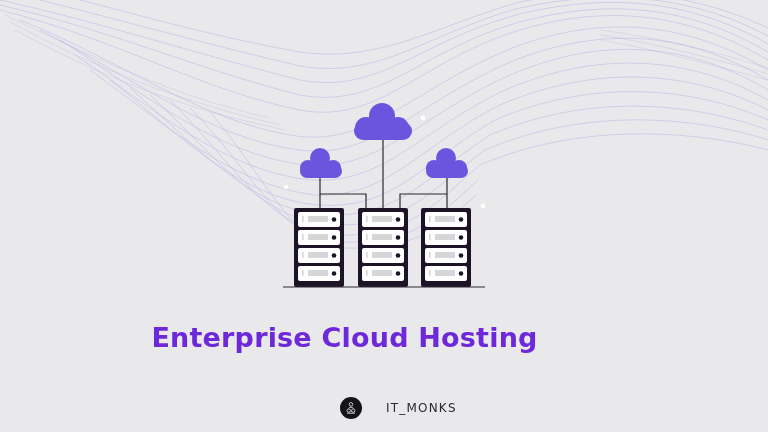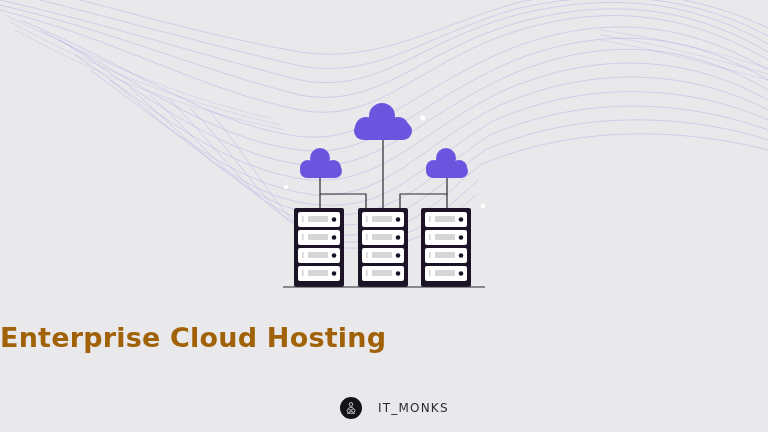--- a/index.html
+++ b/index.html
@@ -1,21 +1,21 @@
 <!DOCTYPE html>
 <html><head>
 <meta charset="utf-8">
 <style>
   html, body { margin:0; padding:0; }
   body { width:768px; height:432px; overflow:hidden; background:#e9e9eb; position:relative; font-family:"DejaVu Sans","Liberation Sans",sans-serif; }
   .stage { position:absolute; inset:0; }
   .waves { position:absolute; left:0; top:0; width:768px; height:432px; }
   .illus { position:absolute; left:0; top:0; width:768px; height:432px; }
-  .title { position:absolute; left:0; top:322px; width:689px; text-align:left; font-size:27px; font-weight:bold; color:#a16207; letter-spacing:0.2px; }
-  .brand { position:absolute; left:340px; top:397px; display:flex; align-items:center; gap:16px; }
+  .title { position:absolute; left:0; top:322px; width:689px; text-align:center; font-size:27px; font-weight:bold; color:#6d28d9; letter-spacing:0.2px; }
+  .brand { position:absolute; left:340px; top:397px; display:flex; align-items:center; gap:24px; }
   .brand-logo { width:22px; height:22px; border-radius:50%; background:#141417; display:flex; align-items:center; justify-content:center; }
   .brand-name { font-family:"DejaVu Sans","Liberation Sans",sans-serif; font-size:12px; letter-spacing:1.2px; color:#2a2a2e; }
 </style>
 </head>
 <body>
 
 <div class="stage">
 
   <svg class="waves" viewBox="0 0 768 432" xmlns="http://www.w3.org/2000/svg">
     <g fill="none" stroke="#b9b0e6" stroke-width="0.6" opacity="0.85">

